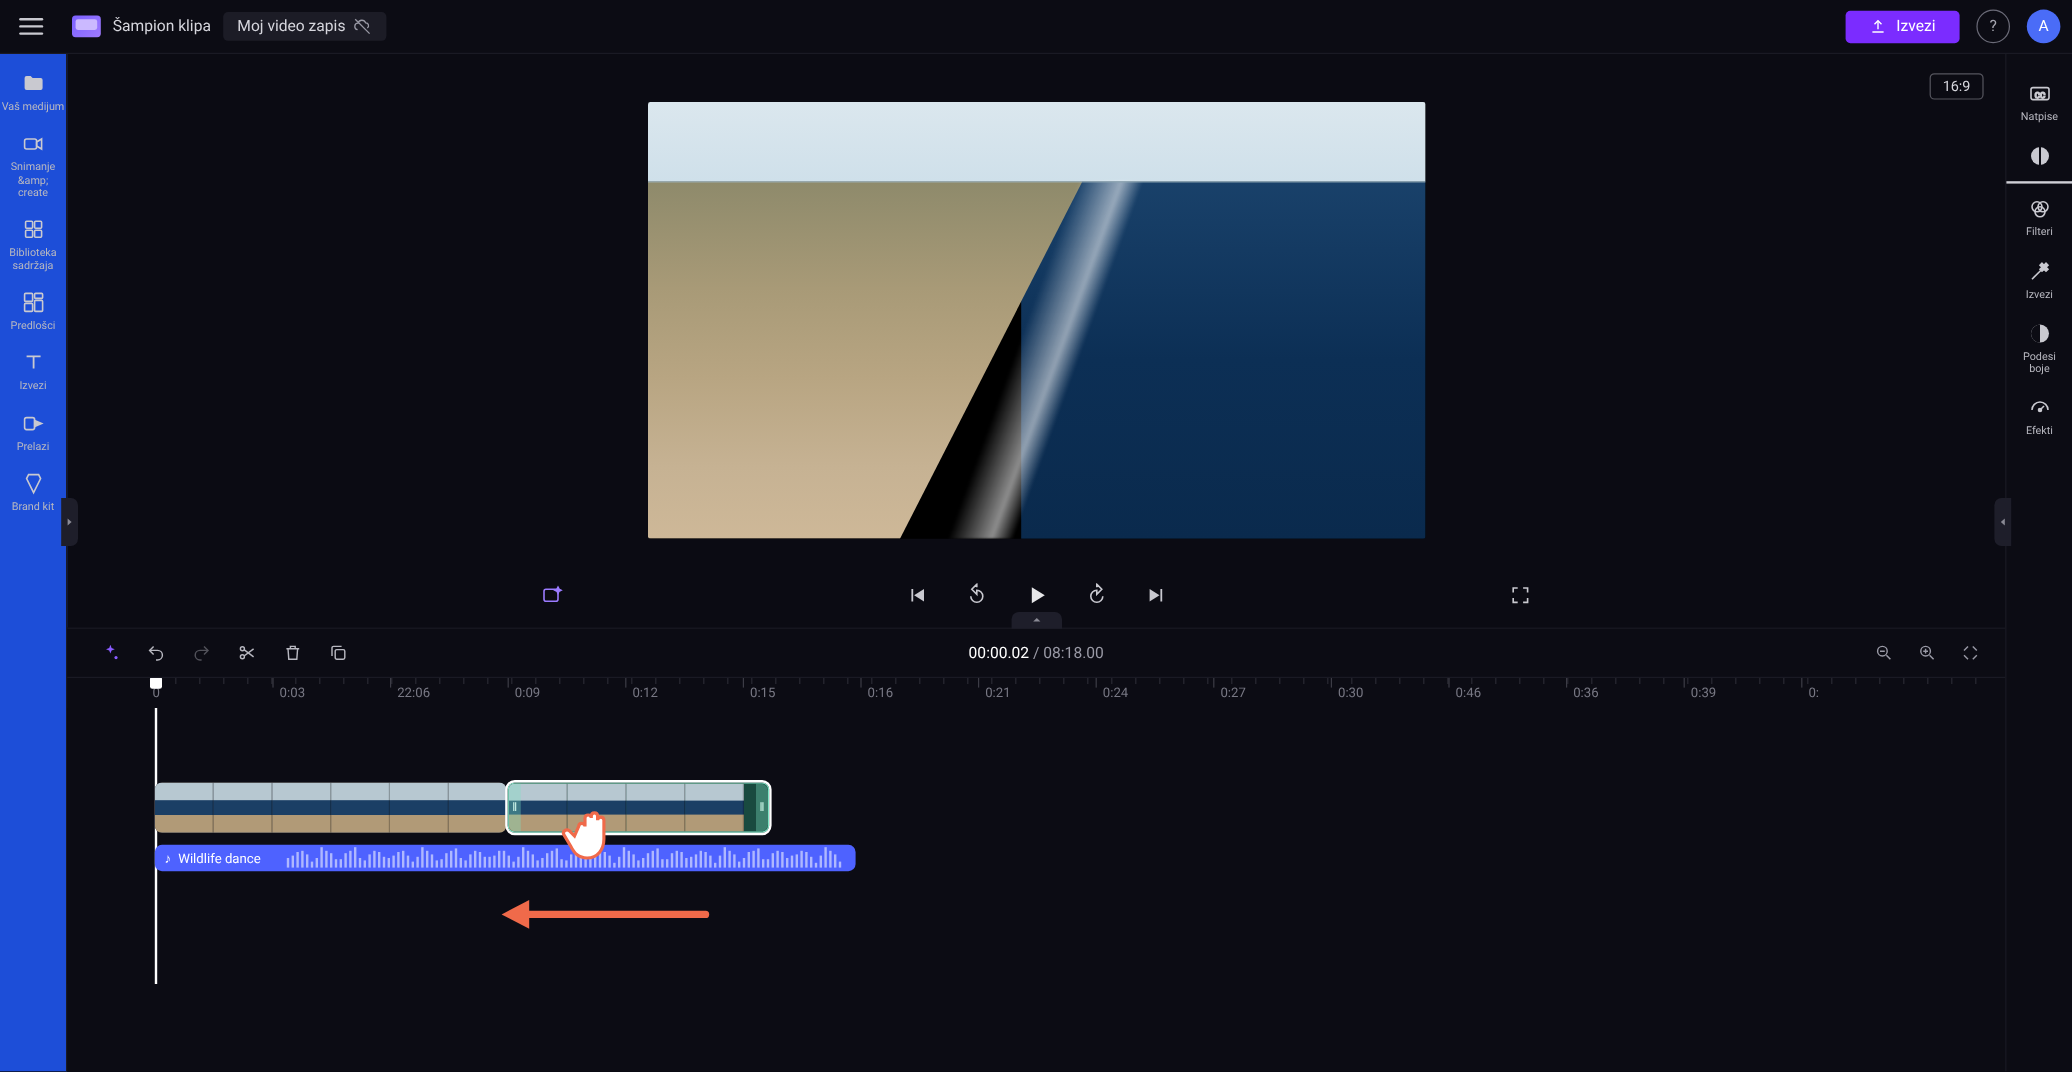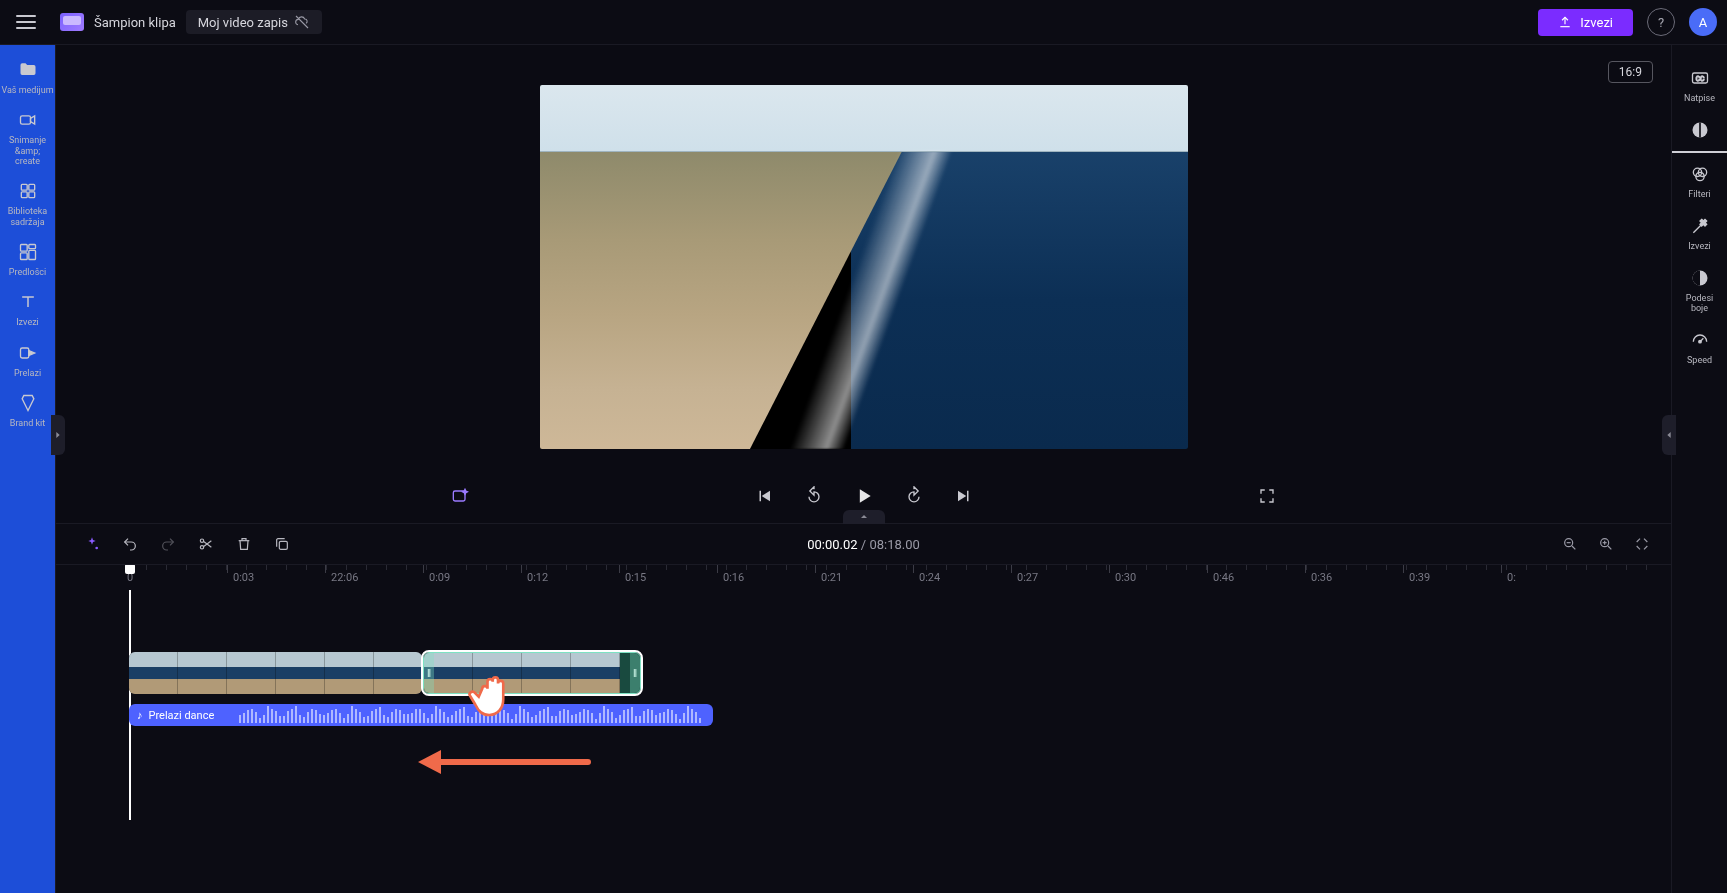--- a/index.html
+++ b/index.html
@@ -515,21 +515,21 @@
                 <div class="thumb"></div>
                 <div class="thumb"></div>
                 <div class="thumb"></div>
               <div class="handle right">‖</div>
             </div>
           </div>
 
           <div class="track" style="top:114px; height:24px;">
             <div id="aclip" class="audio-clip" style="left: 73px; width: 584px;">
               <span class="note">♪</span>
-              <span>Prelazi dance</span>
+              <span>Wildlife dance</span>
               <div class="wave" id="wave">
                   <span style="left: 0px; height: 8px;"></span>
                   <span style="left: 4px; height: 9.64642px;"></span>
                   <span style="left: 8px; height: 13.3204px;"></span>
                   <span style="left: 12px; height: 13.7385px;"></span>
                   <span style="left: 16px; height: 10.7546px;"></span>
                   <span style="left: 20px; height: 5.4112px;"></span>
                   <span style="left: 24px; height: 8.4252px;"></span>
                   <span style="left: 28px; height: 16.7158px;"></span>
                   <span style="left: 32px; height: 13.9616px;"></span>
@@ -705,21 +705,21 @@
 boje</div>
       </div>
       <div class="r-item">
         <div class="ico">
             <svg viewBox="0 0 24 24" width="20" height="20" fill="none" stroke="#c9c9d0" stroke-width="1.6">
               <path d="M4 14a8 8 0 1 1 16 0"></path>
               <path d="M12 14l4-4"></path>
               <circle cx="12" cy="14" r="1.5" fill="#c9c9d0"></circle>
             </svg>
           </div>
-        <div class="lab">Speed</div>
+        <div class="lab">Efekti</div>
       </div>
       <div class="side-collapse-r">
         <svg viewBox="0 0 24 24" width="10" height="10" fill="#8a8a95">
             <path d="M16 5l-8 7 8 7z"></path>
           </svg>
       </div>
     </div>
 
   </div>
 </div>

